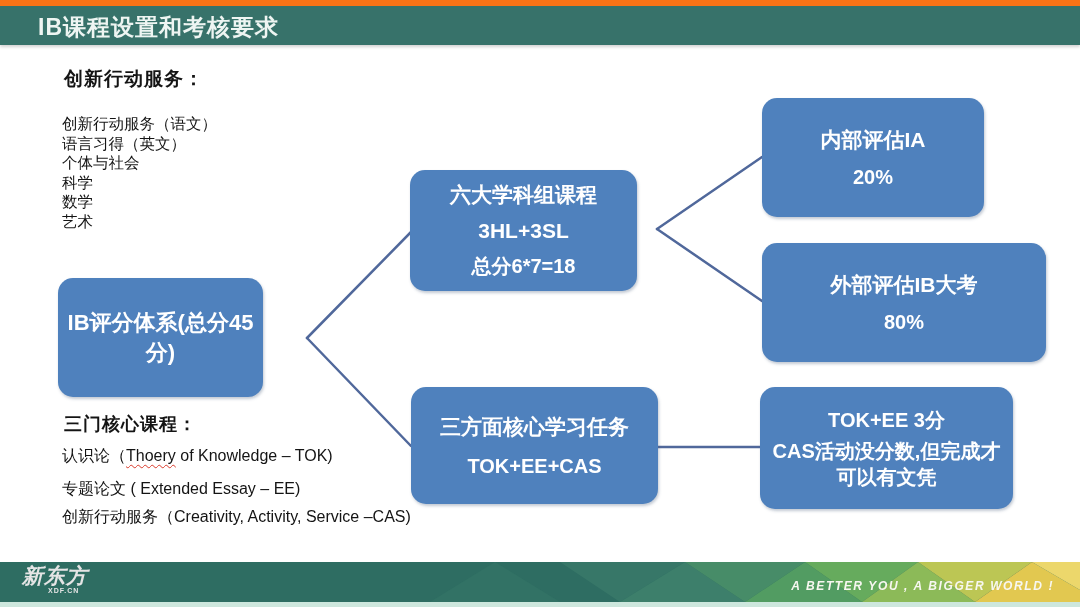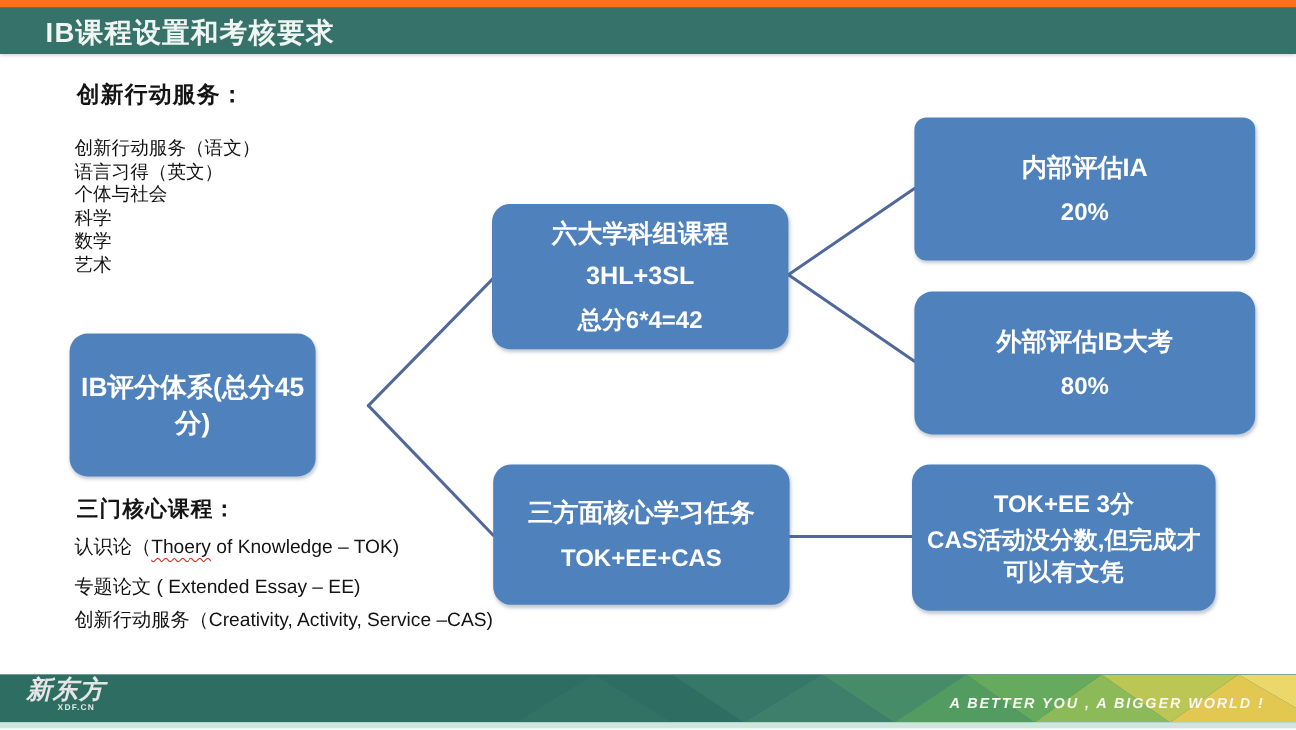--- a/index.html
+++ b/index.html
@@ -39,25 +39,25 @@
   
   .box{
     position:absolute;background:#4f81bd;border-radius:15px;
     color:#ffffff;display:flex;flex-direction:column;align-items:center;
     justify-content:center;text-align:center;box-sizing:border-box;
     box-shadow:1px 2px 3px rgba(80,100,130,0.35);
   }
   .box .l{font-weight:600;}
   .box-rating{left:58px;top:278px;width:205px;height:119px;}
   .box-rating .l1{font-size:22px;font-weight:600;}
-  .box-six{left:410px;top:170px;width:247px;height:121px;padding:6px 4px;justify-content:space-around;}
+  .box-six{left:410px;top:170px;width:227px;height:121px;padding:6px 4px;justify-content:space-around;}
   .box-six .l1{font-size:21px;}
   .box-six .l2{font-size:21px;font-weight:bold;}
   .box-six .l3{font-size:20px;}
-  .box-internal{left:762px;top:98px;width:284px;height:119px;gap:12px;border-radius:10px;}
+  .box-internal{left:762px;top:98px;width:222px;height:119px;gap:12px;}
   .box-internal .l1{font-size:21px;}
   .box-internal .l2{font-size:20px;font-weight:bold;}
   .box-external{left:762px;top:243px;width:284px;height:119px;gap:12px;}
   .box-external .l1{font-size:21px;}
   .box-external .l2{font-size:20px;font-weight:bold;}
   .box-tasks{left:411px;top:387px;width:247px;height:117px;gap:14px;}
   .box-tasks .l1{font-size:21px;}
   .box-tasks .l2{font-size:20px;font-weight:bold;}
   .box-scores{left:760px;top:387px;width:253px;height:122px;padding:16px 10px;gap:4px;}
   .box-scores .l1{font-size:20px;font-weight:bold;}
@@ -105,21 +105,21 @@
     </g>
   </svg>
 
   <div class="box box-rating">
     <div class="l l1">IB评分体系(总分45分)</div>
   </div>
 
   <div class="box box-six">
     <div class="l l1">六大学科组课程</div>
     <div class="l l2">3HL+3SL</div>
-    <div class="l l3">总分6*4=42</div>
+    <div class="l l3">总分6*7=18</div>
   </div>
 
   <div class="box box-internal">
     <div class="l l1">内部评估IA</div>
     <div class="l l2">20%</div>
   </div>
 
   <div class="box box-external">
     <div class="l l1">外部评估IB大考</div>
     <div class="l l2">80%</div>

